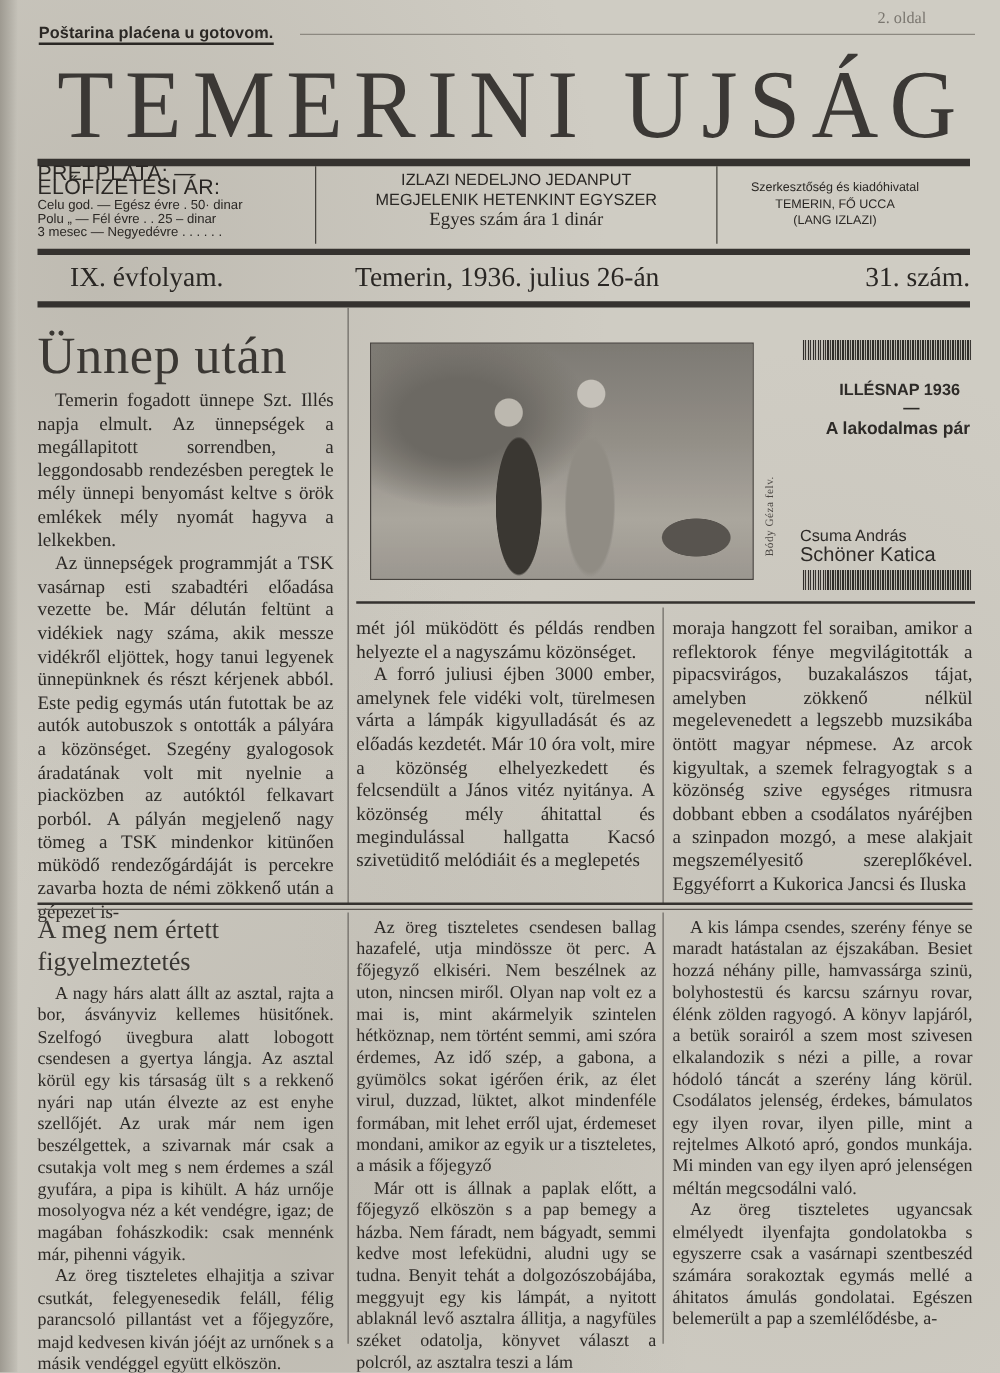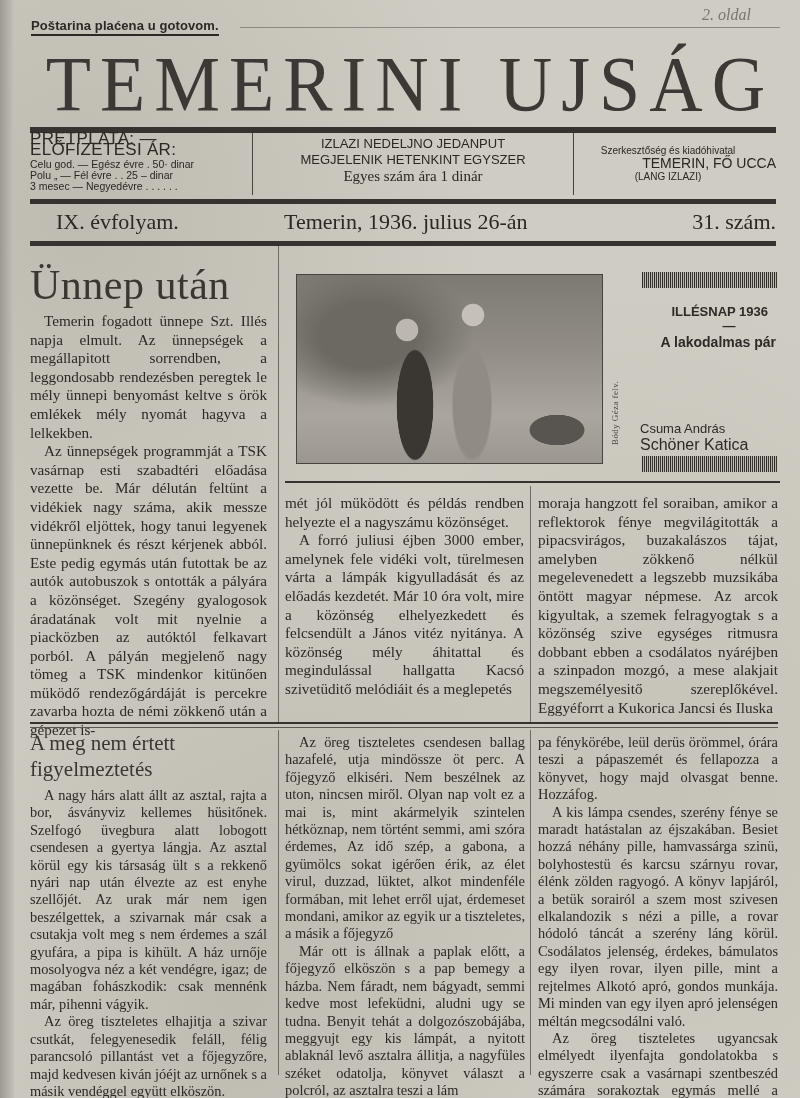--- a/index.html
+++ b/index.html
@@ -21,39 +21,39 @@
   .leftedge {
     position: absolute; left: 0; top: 0; width: 14px; height: 1098px;
     background: linear-gradient(to right, #9e9a91, #c4c1b8);
   }
   .postage {
     position: absolute; left: 31px; top: 18px; font-family: "Liberation Sans", sans-serif;
     font-weight: bold; font-size: 13px; color: #2b2825;
     border-bottom: 2px solid #2b2825; padding-bottom: 1px; letter-spacing: 0.1px;
   }
   .pagenum {
-    position: absolute; left: 702px; top: 6px; font-size: 16px; color: #7a766f; font-style: italic;
+    position: absolute; left: 702px; top: 6px; font-size: 13px; color: #7a766f; 
   }
   .topline {
     position: absolute; left: 240px; top: 27px; width: 540px; height: 1px; background: #8c8880;
   }
   .masthead {
     position: absolute; left: 40px; top: 44px; width: 740px;
     font-family: "Liberation Serif", serif; font-size: 74px; letter-spacing: 9px;
     color: #3b3835; font-weight: normal; text-align: center; line-height: 80px;
     transform: scaleY(1.05);
   }
   .rule-thick { position: absolute; left: 30px; width: 746px; height: 6px; background: #35322f; }
   .info-box { position: absolute; top: 133px; height: 62px; font-family: "Liberation Sans", sans-serif; }
   .info-left { left: 30px; width: 220px; font-size: 10.5px; line-height: 11px; }
   .info-left .h { font-size: 17px; margin-bottom: 4px; letter-spacing: 0.3px; }
   .info-mid { left: 252px; width: 322px; text-align: center; border-left: 1px solid #47443f; border-right: 1px solid #47443f; font-size: 13px; line-height: 16px; padding-top: 3px; }
   .info-mid .e { font-size: 15px; font-family: "Liberation Serif", serif; }
   .info-right { left: 560px; width: 216px; text-align: center; font-size: 10px; line-height: 13px; padding-top: 11px; }
-  .info-right .big { font-size: 14px; text-align: right; }
+  .info-right .big { font-size: 10px; }
   .dateline { position: absolute; top: 209px; left: 30px; width: 746px; height: 28px; font-size: 22px; }
   .dateline span { position: absolute; top: 0; margin-left: 26px; }
   .headline1 {
     position: absolute; left: 30px; top: 261px; font-size: 42px; font-family: "Liberation Serif", serif;
     color: #3a3733; letter-spacing: 0.5px;
   }
   .col { position: absolute; font-size: 15.2px; line-height: 18.6px; text-align: justify; color: #2c2926; }
   .col p { text-indent: 14px; }
   .col p.noind { text-indent: 0; }
   .photo {
@@ -169,20 +169,19 @@
     <p>A nagy hárs alatt állt az asztal, rajta a bor, ásványviz kellemes hüsitőnek. Szelfogó üvegbura alatt lobogott csendesen a gyertya lángja. Az asztal körül egy kis társaság ült s a rekkenő nyári nap után élvezte az est enyhe szellőjét. Az urak már nem igen beszélgettek, a szivarnak már csak a csutakja volt meg s nem érdemes a szál gyufára, a pipa is kihült. A ház urnője mosolyogva néz a két vendégre, igaz; de magában fohászkodik: csak mennénk már, pihenni vágyik.</p>
     <p>Az öreg tiszteletes elhajitja a szivar csutkát, felegyenesedik feláll, félig parancsoló pillantást vet a főjegyzőre, majd kedvesen kiván jóéjt az urnőnek s a másik vendéggel együtt elköszön.</p>
   </div>
 
   <div class="col" style="left:285px; top:734px; width:240px; font-size:14.4px; line-height:17.4px;">
     <p>Az öreg tiszteletes csendesen ballag hazafelé, utja mindössze öt perc. A főjegyző elkiséri. Nem beszélnek az uton, nincsen miről. Olyan nap volt ez a mai is, mint akármelyik szintelen hétköznap, nem történt semmi, ami szóra érdemes, Az idő szép, a gabona, a gyümölcs sokat igérően érik, az élet virul, duzzad, lüktet, alkot mindenféle formában, mit lehet erről ujat, érdemeset mondani, amikor az egyik ur a tiszteletes, a másik a főjegyző</p>
     <p>Már ott is állnak a paplak előtt, a főjegyző elköszön s a pap bemegy a házba. Nem fáradt, nem bágyadt, semmi kedve most lefeküdni, aludni ugy se tudna. Benyit tehát a dolgozószobájába, meggyujt egy kis lámpát, a nyitott ablaknál levő asztalra állitja, a nagyfüles széket odatolja, könyvet választ a polcról, az asztalra teszi a lám</p>
   </div>
 
   <div class="col" style="left:538px; top:734px; width:240px; font-size:14.4px; line-height:17.4px;">
-    <p class="noind">pa fénykörébe, leül derüs örömmel, órára teszi a pápaszemét és fellapozza a könyvet, hogy majd olvasgat benne. Hozzáfog.</p>
     <p>A kis lámpa csendes, szerény fénye se maradt hatástalan az éjszakában. Besiet hozzá néhány pille, hamvassárga szinü, bolyhostestü és karcsu szárnyu rovar, élénk zölden ragyogó. A könyv lapjáról, a betük sorairól a szem most szivesen elkalandozik s nézi a pille, a rovar hódoló táncát a szerény láng körül. Csodálatos jelenség, érdekes, bámulatos egy ilyen rovar, ilyen pille, mint a rejtelmes Alkotó apró, gondos munkája. Mi minden van egy ilyen apró jelenségen méltán megcsodálni való.</p>
     <p>Az öreg tiszteletes ugyancsak elmélyedt ilyenfajta gondolatokba s egyszerre csak a vasárnapi szentbeszéd számára sorakoztak egymás mellé a áhitatos ámulás gondolatai. Egészen belemerült a pap a szemlélődésbe, a-</p>
   </div>
 
   <div class="vrule" style="left:278px; top:730px; height:345px;"></div>
   <div class="vrule" style="left:530px; top:730px; height:345px;"></div>
 </div>
 
 </body></html>

